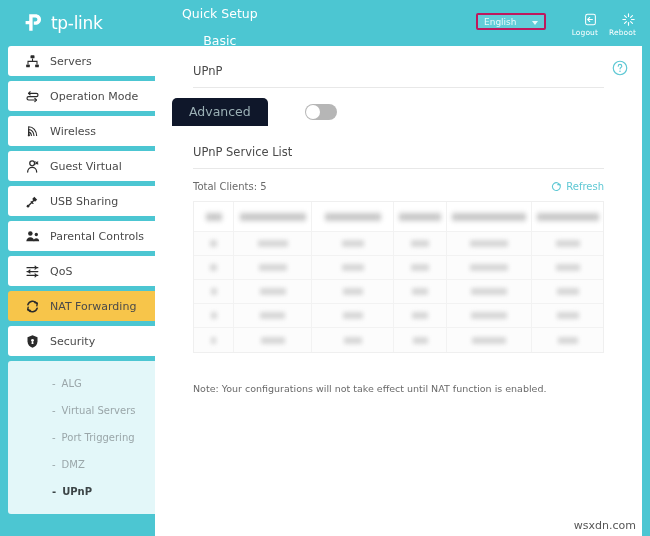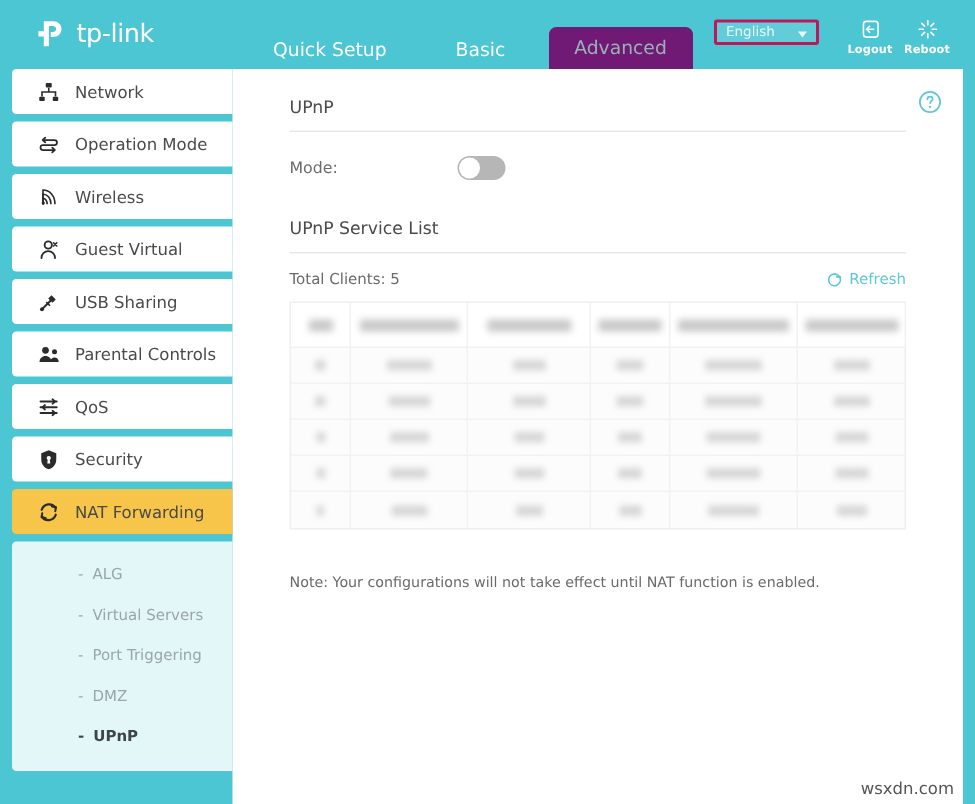--- a/index.html
+++ b/index.html
@@ -48,39 +48,41 @@
     font-size: 17px;
     letter-spacing: -0.3px;
   }
 
   .tabs {
     position: absolute;
     left: 165px;
     top: 0;
     height: 46px;
     display: flex;
-    align-items: flex-end;
+    align-items: center;
+    flex-direction: column;
   }
   .tab {
     position: relative;
     padding: 0 17px;
     height: 27px;
     line-height: 27px;
     font-size: 12.5px;
     color: #ffffff;
     cursor: pointer;
     white-space: nowrap;
     margin-right: 12px;
     border-radius: 5px 5px 0 0;
   }
   .tab.active {
-    background: #701a75;
+    background: #0f172a;
     color: #9bb0b5;
     height: 28px;
     line-height: 28px;
+    margin-top: 44px;
   }
 
   .header-right {
     position: absolute;
     right: 14px;
     top: 12px;
     display: flex;
     align-items: flex-start;
     height: 30px;
   }
@@ -104,24 +106,23 @@
     position: absolute;
     right: 6px; top: 6px;
     width: 0; height: 0;
     border-left: 3.5px solid transparent;
     border-right: 3.5px solid transparent;
     border-top: 4px solid #e8fafc;
   }
 
   .hdr-btn {
     width: 36px;
-    text-align: center;
+    text-align: right;
     cursor: pointer;
     margin-left: 2px;
-    font-weight: bold;
   }
   .hdr-btn .ic { height: 15px; display: block; margin: 0 auto 1px; }
   .hdr-btn .lbl {
     display: block;
     font-size: 7.5px;
     color: #ffffff;
     letter-spacing: 0.1px;
   }
 
   
@@ -387,21 +388,21 @@
 
     <div class="side-item">
       <span class="ic">
         <svg viewBox="0 0 18 18" width="15" height="15">
           <rect x="6.6" y="1.6" width="4.8" height="3.6" rx="0.8" fill="#2b2b2b"></rect>
           <rect x="1.4" y="12.6" width="4.4" height="3.4" rx="0.8" fill="#2b2b2b"></rect>
           <rect x="12.2" y="12.6" width="4.4" height="3.4" rx="0.8" fill="#2b2b2b"></rect>
           <path d="M9 5.4v3.4M3.6 12.4V8.8h10.8v3.6" fill="none" stroke="#2b2b2b" stroke-width="1.3"></path>
         </svg>
       </span>
-      <span class="lbl">Network</span>
+      <span class="lbl">Servers</span>
     </div>
 
     <div class="side-item">
       <span class="ic">
         <svg viewBox="0 0 18 18" width="15" height="15">
           <path d="M4.4 5.2h9.2a2 2 0 0 1 0 4H4.4a2 2 0 0 0 0 4h9.2" fill="none" stroke="#2b2b2b" stroke-width="1.4" stroke-linecap="round"></path>
           <path d="M6.2 3.3L4.2 5.2l2 1.9M11.8 11.3l2 1.9-2 1.9" fill="none" stroke="#2b2b2b" stroke-width="1.4" stroke-linecap="round" stroke-linejoin="round"></path>
         </svg>
       </span>
       <span class="lbl">Operation Mode</span>
@@ -461,40 +462,40 @@
             <line x1="2.4" y1="4.4" x2="15.4" y2="4.4"></line>
             <line x1="2.4" y1="9" x2="15.4" y2="9"></line>
             <line x1="2.4" y1="13.6" x2="15.4" y2="13.6"></line>
           </g>
           <path d="M12 2.6l2 1.8-2 1.8M6 7.2l-2 1.8 2 1.8M12 11.8l2 1.8-2 1.8" fill="none" stroke="#2b2b2b" stroke-width="1.4" stroke-linecap="round" stroke-linejoin="round"></path>
         </svg>
       </span>
       <span class="lbl">QoS</span>
     </div>
 
+    <div class="side-item active">
+      <span class="ic">
+        <svg viewBox="0 0 18 18" width="15" height="15">
+          <path d="M14.4 5.4A6.2 6.2 0 0 0 3.4 7" fill="none" stroke="#2b2b2b" stroke-width="1.8" stroke-linecap="round"></path>
+          <path d="M3.6 12.6a6.2 6.2 0 0 0 11-1.6" fill="none" stroke="#2b2b2b" stroke-width="1.8" stroke-linecap="round"></path>
+          <path d="M11.6 4.4l3.2.6-.6 3.2M6.4 13.6l-3.2-.6.6-3.2" fill="none" stroke="#2b2b2b" stroke-width="1.6" stroke-linecap="round" stroke-linejoin="round"></path>
+        </svg>
+      </span>
+      <span class="lbl">NAT Forwarding</span>
+    </div>
+
     <div class="side-item">
       <span class="ic">
         <svg viewBox="0 0 18 18" width="15" height="15">
           <path d="M9 1.4l6 2.4v5c0 4-2.6 6.8-6 7.8-3.4-1-6-3.8-6-7.8v-5z" fill="#2b2b2b"></path>
           <circle cx="9" cy="7.6" r="1.7" fill="#ffffff"></circle>
           <path d="M8.2 8.6h1.6l.4 3.4H7.8z" fill="#ffffff"></path>
         </svg>
       </span>
       <span class="lbl">Security</span>
-    </div>
-
-    <div class="side-item active">
-      <span class="ic">
-        <svg viewBox="0 0 18 18" width="15" height="15">
-          <path d="M14.4 5.4A6.2 6.2 0 0 0 3.4 7" fill="none" stroke="#2b2b2b" stroke-width="1.8" stroke-linecap="round"></path>
-          <path d="M3.6 12.6a6.2 6.2 0 0 0 11-1.6" fill="none" stroke="#2b2b2b" stroke-width="1.8" stroke-linecap="round"></path>
-          <path d="M11.6 4.4l3.2.6-.6 3.2M6.4 13.6l-3.2-.6.6-3.2" fill="none" stroke="#2b2b2b" stroke-width="1.6" stroke-linecap="round" stroke-linejoin="round"></path>
-        </svg>
-      </span>
-      <span class="lbl">NAT Forwarding</span>
     </div>
 
     <div class="submenu">
       <div class="sub-item">
         <span class="dash">-</span>
         <span>ALG</span>
       </div>
       <div class="sub-item">
         <span class="dash">-</span>
         <span>Virtual Servers</span>

